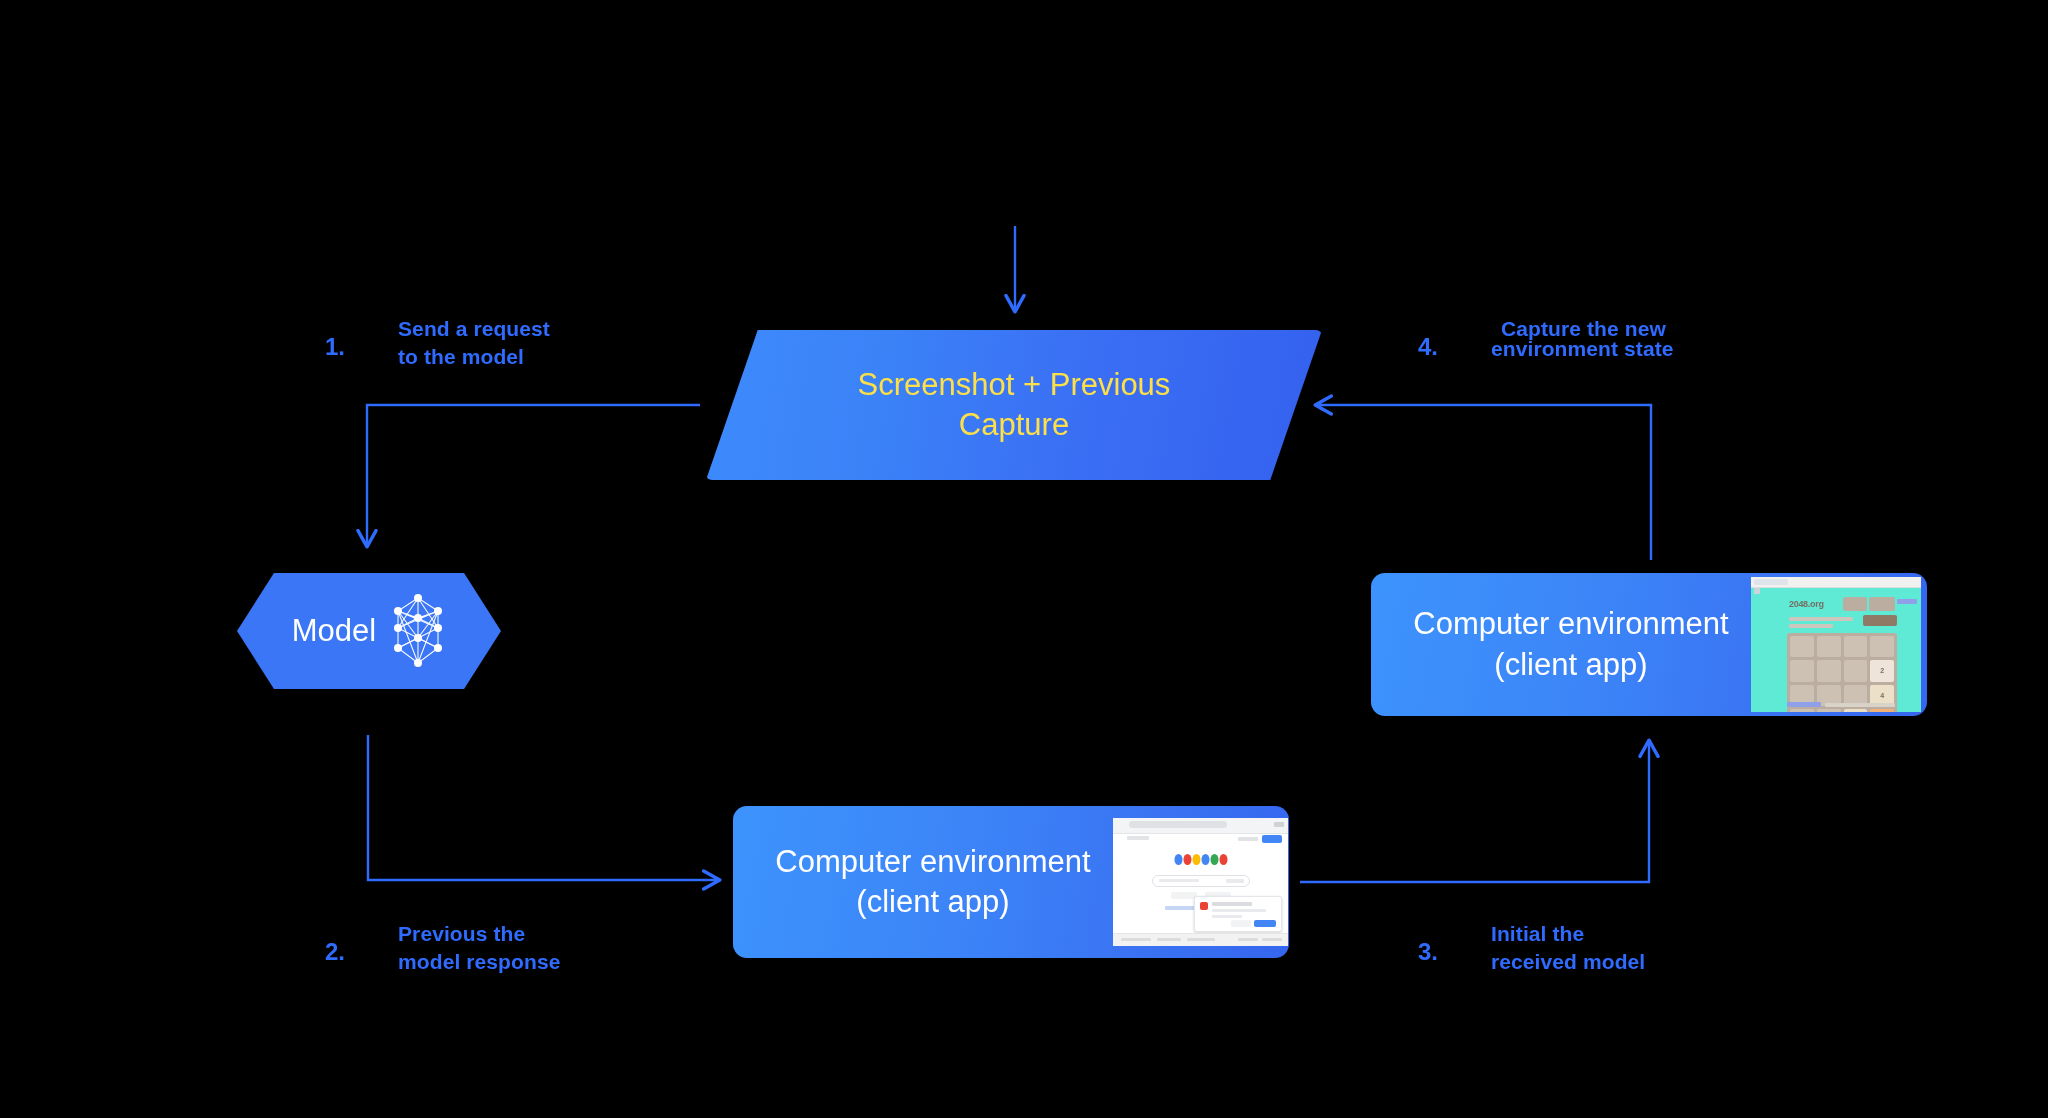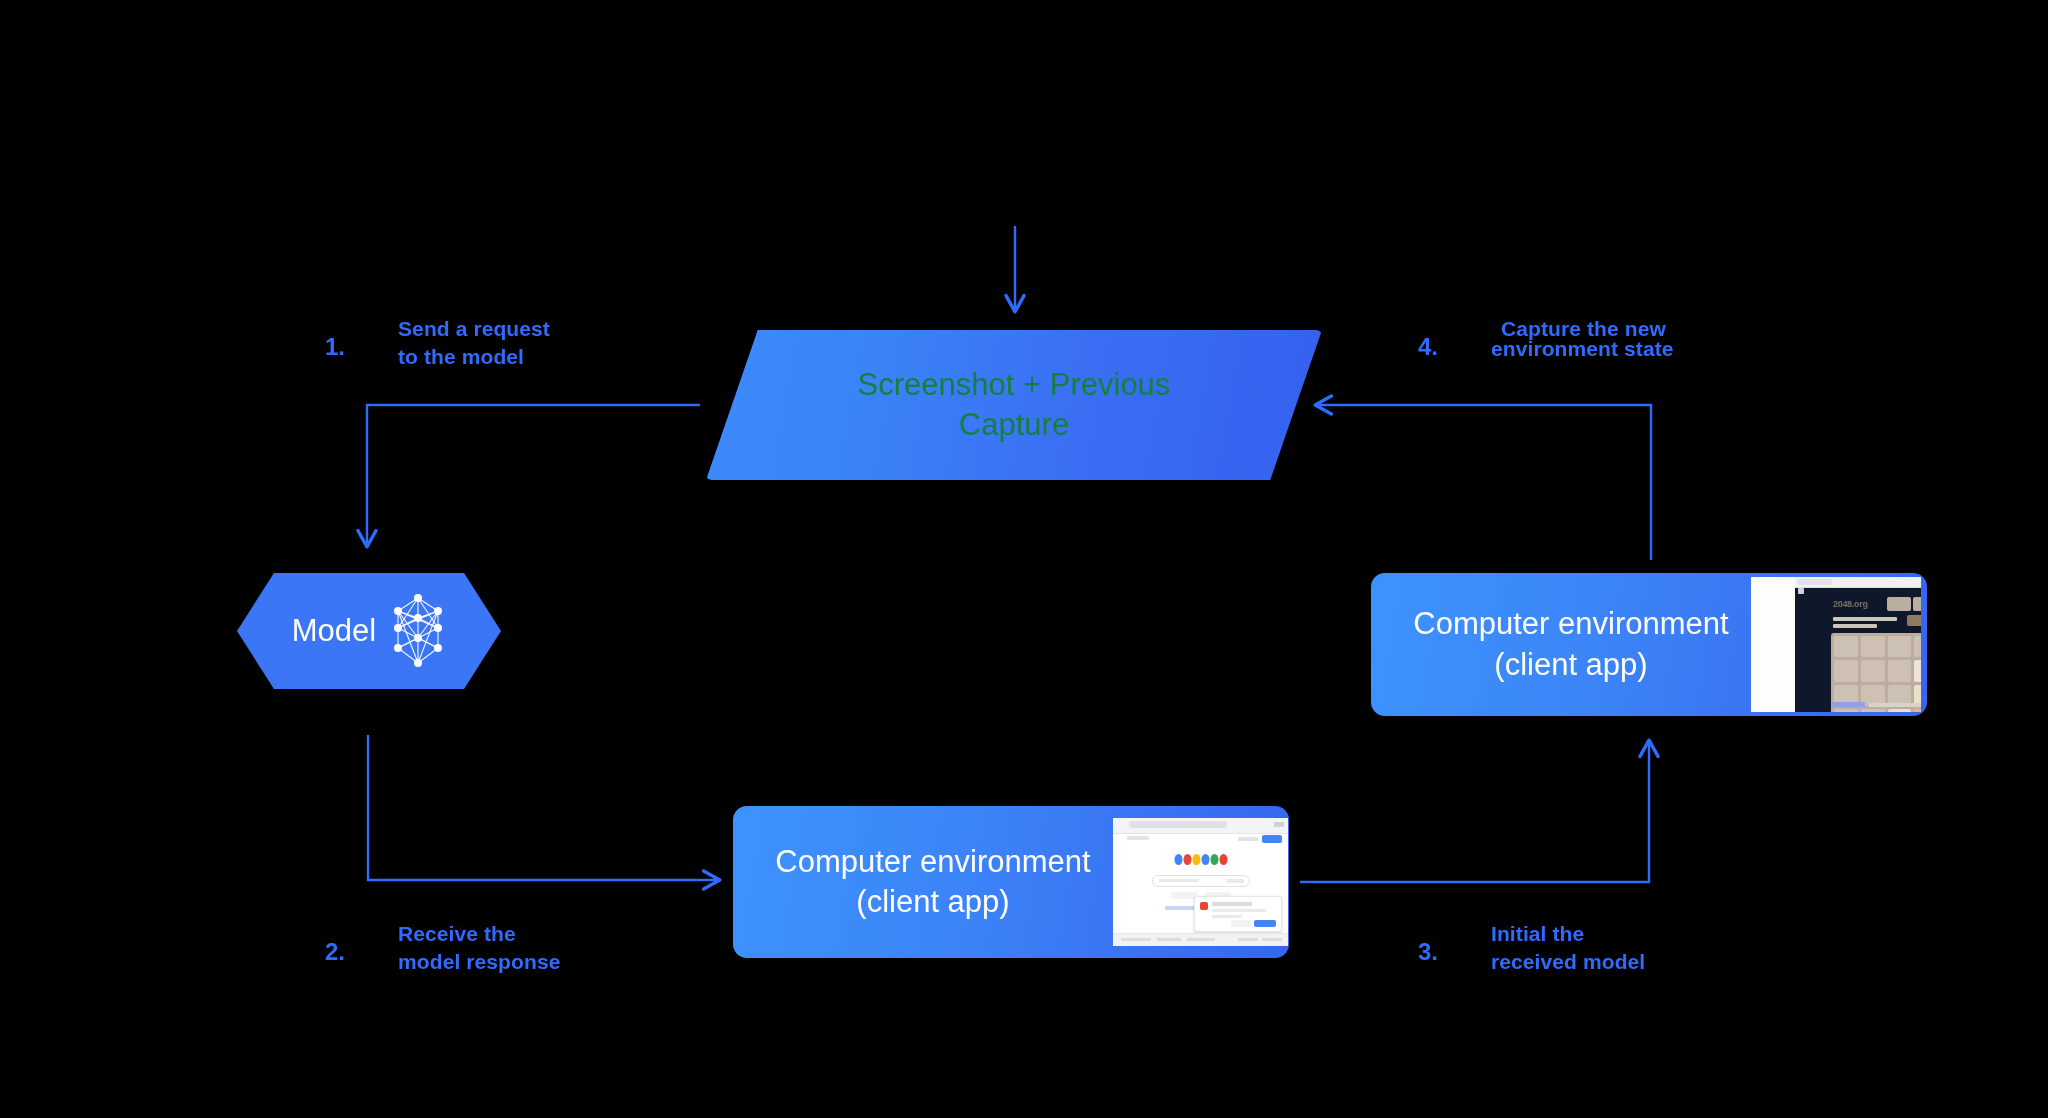--- a/index.html
+++ b/index.html
@@ -13,21 +13,21 @@
         display:flex;align-items:center;justify-content:center;box-sizing:border-box;}
   .pill span{color:#2f6bff;font-size:37px;letter-spacing:.2px;}
 
   
   .para{position:absolute;left:706px;top:330px;width:616px;height:150px;}
   .para .skin{position:absolute;inset:0;
         background:linear-gradient(100deg,#3d8bfd 0%,#3b82f7 28%,#3a6ef4 62%,#3461ef 100%);
         clip-path:polygon(8.4% 100%, 0% 100%, 8.4% 0%, 100% 0%, 91.6% 100%);
         border-radius:6px;}
   .para .txt{position:absolute;inset:0;display:flex;flex-direction:column;
-        align-items:center;justify-content:center;color:#15803d;font-size:31px;line-height:1.3;}
+        align-items:center;justify-content:center;color:#fde047;font-size:31px;line-height:1.3;}
 
   
   .hex{position:absolute;left:237px;top:573px;width:264px;height:116px;}
   .hex .skin{position:absolute;inset:0;background:#3b76f6;
         clip-path:polygon(14% 0%, 86% 0%, 100% 50%, 86% 100%, 14% 100%, 0% 50%);}
   .hex .label{position:absolute;left:0;top:0;right:0;bottom:0;
         display:flex;align-items:center;justify-content:center;gap:14px;}
   .hex .label .word{color:#fff;font-size:31px;}
   .nnsvg{display:block;}
 
@@ -40,21 +40,21 @@
 
   #card-right{left:1371px;top:573px;width:556px;height:143px;}
   #card-right .ctxt{left:20px;width:360px;}
   #card-right .shot{left:380px;top:4px;width:170px;height:135px;}
 
   #card-bottom{left:733px;top:806px;width:556px;height:152px;}
   #card-bottom .ctxt{left:20px;width:360px;}
   #card-bottom .shot{left:380px;top:12px;width:175px;height:128px;background:#4a90f5;}
 
   
-  .t2048{position:absolute;inset:0;background:#0f172a;margin-left:44px;}
+  .t2048{position:absolute;inset:0;background:#5eead4;}
   .t2048 .bar{position:absolute;left:0;top:0;width:100%;height:10px;background:#f1f1ef;
         border-bottom:1px solid #ddd;}
   .t2048 .tabdot{position:absolute;left:3px;top:2px;width:34px;height:6px;background:#dfe3ea;border-radius:2px;}
   .t2048 .tabdot2{position:absolute;left:3px;top:11px;width:6px;height:6px;background:#cfd4dc;border-radius:1px;}
   .t2048 .logo{position:absolute;left:38px;top:22px;font-size:9px;color:#776e65;font-weight:bold;letter-spacing:-.3px;}
   .t2048 .score{position:absolute;top:20px;height:14px;background:#bbada0;border-radius:2px;}
   .t2048 .sub{position:absolute;left:38px;top:40px;width:64px;height:4px;background:#cdc6bd;border-radius:1px;}
   .t2048 .sub2{position:absolute;left:38px;top:47px;width:44px;height:4px;background:#cdc6bd;border-radius:1px;}
   .t2048 .newg{position:absolute;left:112px;top:38px;width:34px;height:11px;background:#8f7a66;border-radius:2px;}
   .t2048 .link{position:absolute;top:22px;height:5px;background:#8f9fe8;border-radius:1px;}
@@ -263,21 +263,21 @@
   </div>
 
   <div class="step" style="left:1418px;top:315px;width:320px;height:70px;">
     <div class="num" style="left:0;top:18px;">4.</div>
     <div class="body" style="left:83px;top:0;">Capture the new</div>
     <div class="body" style="left:73px;top:20px;">environment state</div>
   </div>
 
   <div class="step" style="left:325px;top:920px;width:320px;height:70px;">
     <div class="num" style="left:0;top:18px;">2.</div>
-    <div class="body" style="left:73px;top:0;">Receive the</div>
+    <div class="body" style="left:73px;top:0;">Previous the</div>
     <div class="body" style="left:73px;top:28px;">model response</div>
   </div>
 
   <div class="step" style="left:1418px;top:920px;width:320px;height:70px;">
     <div class="num" style="left:0;top:18px;">3.</div>
     <div class="body" style="left:73px;top:0;">Initial the</div>
     <div class="body" style="left:73px;top:28px;">received model</div>
   </div>
 
 </div>

